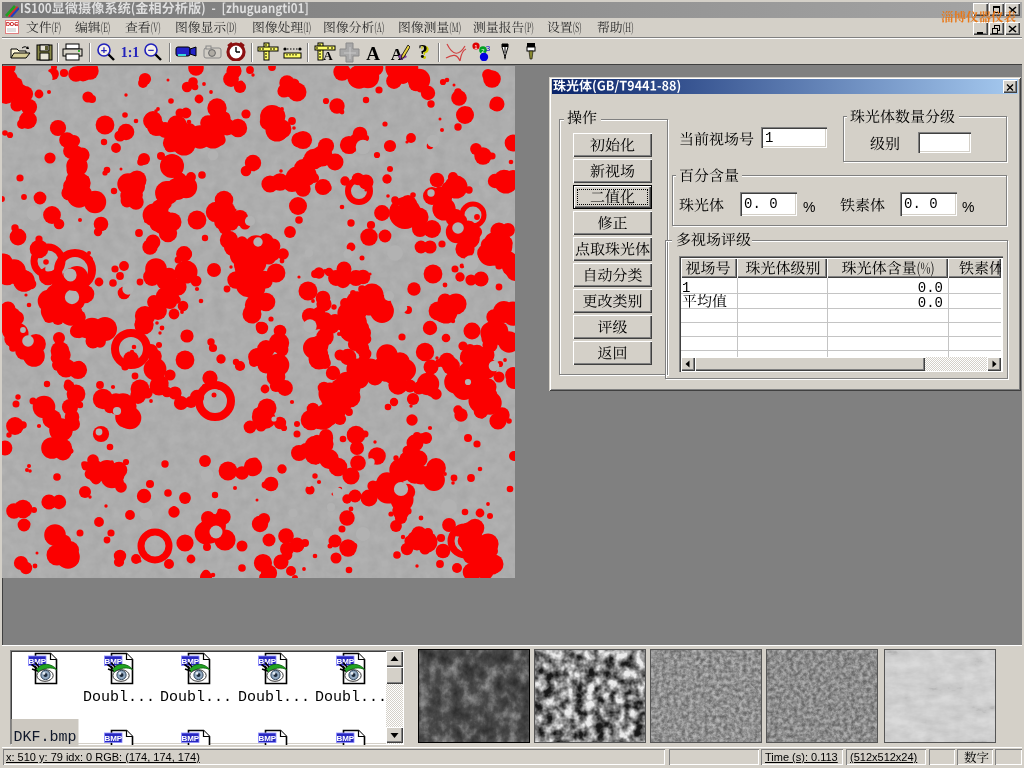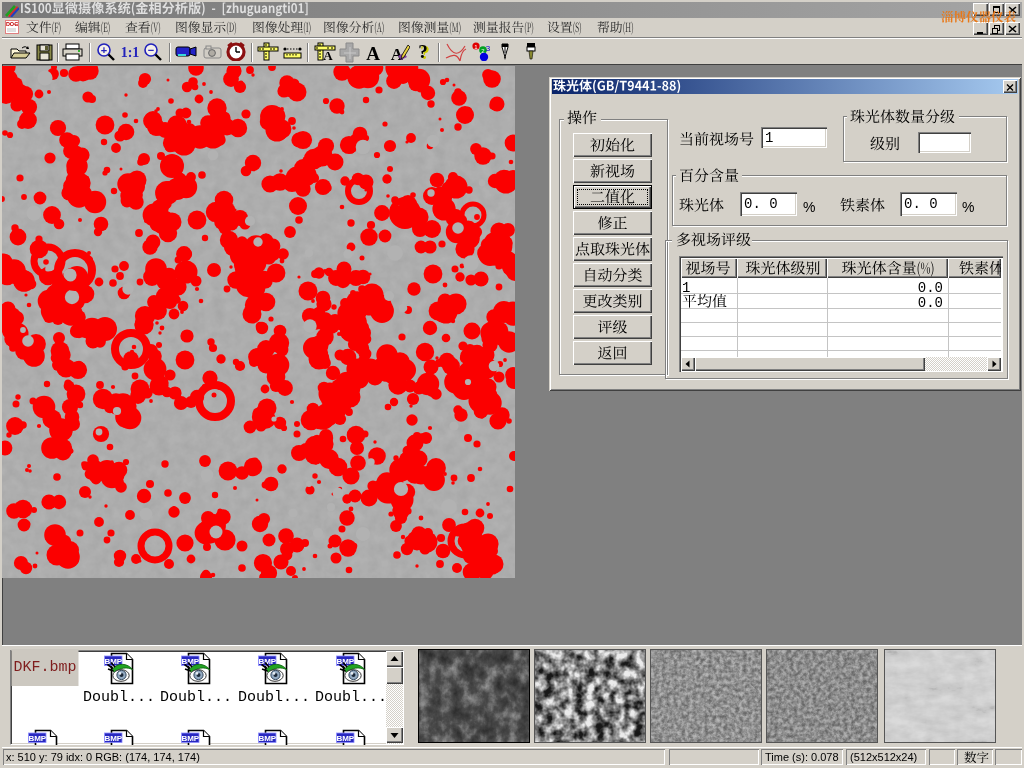--- a/index.html
+++ b/index.html
@@ -1,19 +1,19 @@
 <!DOCTYPE html>
 <html><head><meta charset="utf-8"><style>
 * { margin:0; padding:0; box-sizing:border-box; }
 body { width:1024px; height:768px; overflow:hidden; font-family:"Liberation Sans",sans-serif; }
 #root { position:relative; width:1024px; height:768px; background:#d4d0c8; }
 .btn { position:absolute; background:#d4d0c8; box-shadow: inset 1px 1px 0 #fff, inset -1px -1px 0 #404040, inset -2px -2px 0 #808080; }
 .tbx { position:absolute; background:#fff; box-shadow: inset 1px 1px 0 #808080, inset 2px 2px 0 #404040, inset -1px -1px 0 #fff, inset -2px -2px 0 #d4d0c8; }
 .grp { position:absolute; border:1px solid #808080; box-shadow: inset 1px 1px 0 #fff, 1px 1px 0 #fff; }
-.fld { position:absolute; box-shadow: inset 1px 1px 0 #808080, inset -1px -1px 0 #fff; }
+.fld { position:absolute; box-shadow: inset 1px 1px 0 #808080, inset -1px -1px 0 #fff; text-decoration: underline; }
 </style></head><body>
 <div id="root">
 
 <div style="position:absolute;left:2px;top:2px;right:2px;height:16px;background:linear-gradient(90deg,#787878,#a5a5a5)"></div>
 <svg style="position:absolute;left:4px;top:3px" width="15" height="14">
       <path d="M1,12 L10,2 l2,2 -9,10 z" fill="#20a020"></path>
       <path d="M4,13 L13,3 l1.5,1.5 -9,10 z" fill="#d03030"></path>
       <path d="M7,14 L15,5" stroke="#2040c0" stroke-width="2"></path>
     </svg>
 <div class="btn" style="left:973px;top:3px;width:15px;height:13px"></div>
@@ -1441,21 +1441,21 @@
       <path d="M22.5,1.5 V7.5 H28.5" fill="#fff" stroke="#000" stroke-width="1.2"></path>
       <rect x="0.5" y="4" width="17.5" height="9.5" fill="#2828c0" stroke="#9090ff" stroke-width="0.8"></rect>
       <text x="9.3" y="11.6" font-size="8" font-weight="bold" fill="#fff" text-anchor="middle" font-family="Liberation Sans">BMP</text>
     </svg>
     <svg style="position:absolute;left:336px;top:729px;overflow:hidden" width="31" height="16" viewBox="0 0 31 16">
       <path d="M7.5,1.5 H22.5 L28.5,7.5 V31.5 H7.5 Z" fill="#fff" stroke="#000" stroke-width="1.6"></path>
       <path d="M22.5,1.5 V7.5 H28.5" fill="#fff" stroke="#000" stroke-width="1.2"></path>
       <rect x="0.5" y="4" width="17.5" height="9.5" fill="#2828c0" stroke="#9090ff" stroke-width="0.8"></rect>
       <text x="9.3" y="11.6" font-size="8" font-weight="bold" fill="#fff" text-anchor="middle" font-family="Liberation Sans">BMP</text>
     </svg>
-<div style="position:absolute;left:45px;top:649px;transform:translateX(-50%);background:#ccc8c0;padding:10px 2px;font:15px 'Liberation Mono',monospace;color:#7f1d1d;white-space:pre">DKF.bmp</div>
+<div style="position:absolute;left:45px;top:719px;transform:translateX(-50%);background:#ccc8c0;padding:10px 2px;font:15px 'Liberation Mono',monospace;color:#0f172a;white-space:pre">DKF.bmp</div>
     <div style="position:absolute;left:119px;top:689px;transform:translateX(-50%);font:15px 'Liberation Mono',monospace;color:#000;white-space:pre">Doubl...</div>
     <div style="position:absolute;left:196px;top:689px;transform:translateX(-50%);font:15px 'Liberation Mono',monospace;color:#000;white-space:pre">Doubl...</div>
     <div style="position:absolute;left:274px;top:689px;transform:translateX(-50%);font:15px 'Liberation Mono',monospace;color:#000;white-space:pre">Doubl...</div>
     <div style="position:absolute;left:351px;top:689px;transform:translateX(-50%);font:15px 'Liberation Mono',monospace;color:#000;white-space:pre">Doubl...</div>
 
 <div style="position:absolute;left:386px;top:651px;width:17px;height:93px;background:#fff;background-image:linear-gradient(45deg,#d4d0c8 25%,transparent 25%,transparent 75%,#d4d0c8 75%),linear-gradient(45deg,#d4d0c8 25%,transparent 25%,transparent 75%,#d4d0c8 75%);background-size:2px 2px;background-position:0 0,1px 1px"></div>
 <div class="btn" style="left:386px;top:651px;width:17px;height:16px"><svg width="15" height="14" style="margin:1px">
         <path d="M7.5,4 l4,5 h-8 z" fill="#000"></path>
       </svg></div>
 <div class="btn" style="left:386px;top:667px;width:17px;height:17px"></div>
@@ -1528,21 +1528,21 @@
     <div style="position:absolute;left:766px;top:649px;width:112px;height:94px;border:1px solid #555;box-sizing:border-box"><svg width="110" height="92">
         <rect width="110" height="92" filter="url(#t4f)"></rect>
       </svg></div>
     <div style="position:absolute;left:884px;top:649px;width:112px;height:94px;border:1px solid #555;box-sizing:border-box"><svg width="110" height="92">
         <rect width="110" height="92" filter="url(#t5f)"></rect>
       </svg></div>
 
 <div style="position:absolute;left:2px;top:747px;width:1020px;height:19px;background:#d4d0c8;border-top:1px solid #fff"></div>
 <div class="fld" style="left:3px;top:749px;width:662px;height:16px;font:11px 'Liberation Sans';color:#000;padding:2px 0 0 3px">x: 510 y: 79 idx: 0 RGB: (174, 174, 174)</div>
 <div class="fld" style="left:669px;top:749px;width:90px;height:16px"></div>
-<div class="fld" style="left:761px;top:749px;width:82px;height:16px;font:11px 'Liberation Sans';color:#000;padding:2px 0 0 4px">Time (s): 0.078</div>
+<div class="fld" style="left:761px;top:749px;width:82px;height:16px;font:11px 'Liberation Sans';color:#000;padding:2px 0 0 4px">Time (s): 0.113</div>
 <div class="fld" style="left:846px;top:749px;width:80px;height:16px;font:11px 'Liberation Sans';color:#000;padding:2px 0 0 4px">(512x512x24)</div>
 <div class="fld" style="left:929px;top:749px;width:26px;height:16px"></div>
 <div class="fld" style="left:957px;top:749px;width:36px;height:16px"></div>
 <div class="fld" style="left:995px;top:749px;width:27px;height:16px"></div>
 
 <div style="position:absolute;left:549px;top:77px;width:472px;height:314px;background:#d4d0c8;box-shadow:inset 1px 1px 0 #d4d0c8, inset -1px -1px 0 #404040, inset 2px 2px 0 #fff, inset -2px -2px 0 #808080"></div>
 <div style="position:absolute;left:552px;top:79px;width:466px;height:15px;background:linear-gradient(90deg,#0a246a,#a6caf0)"></div>
 <div class="btn" style="left:1003px;top:80px;width:14px;height:13px"><svg width="12" height="11" style="margin:1px">
         <path d="M3,2.5 l6,6 M9,2.5 l-6,6" stroke="#000" stroke-width="1.4"></path>
       </svg></div>

